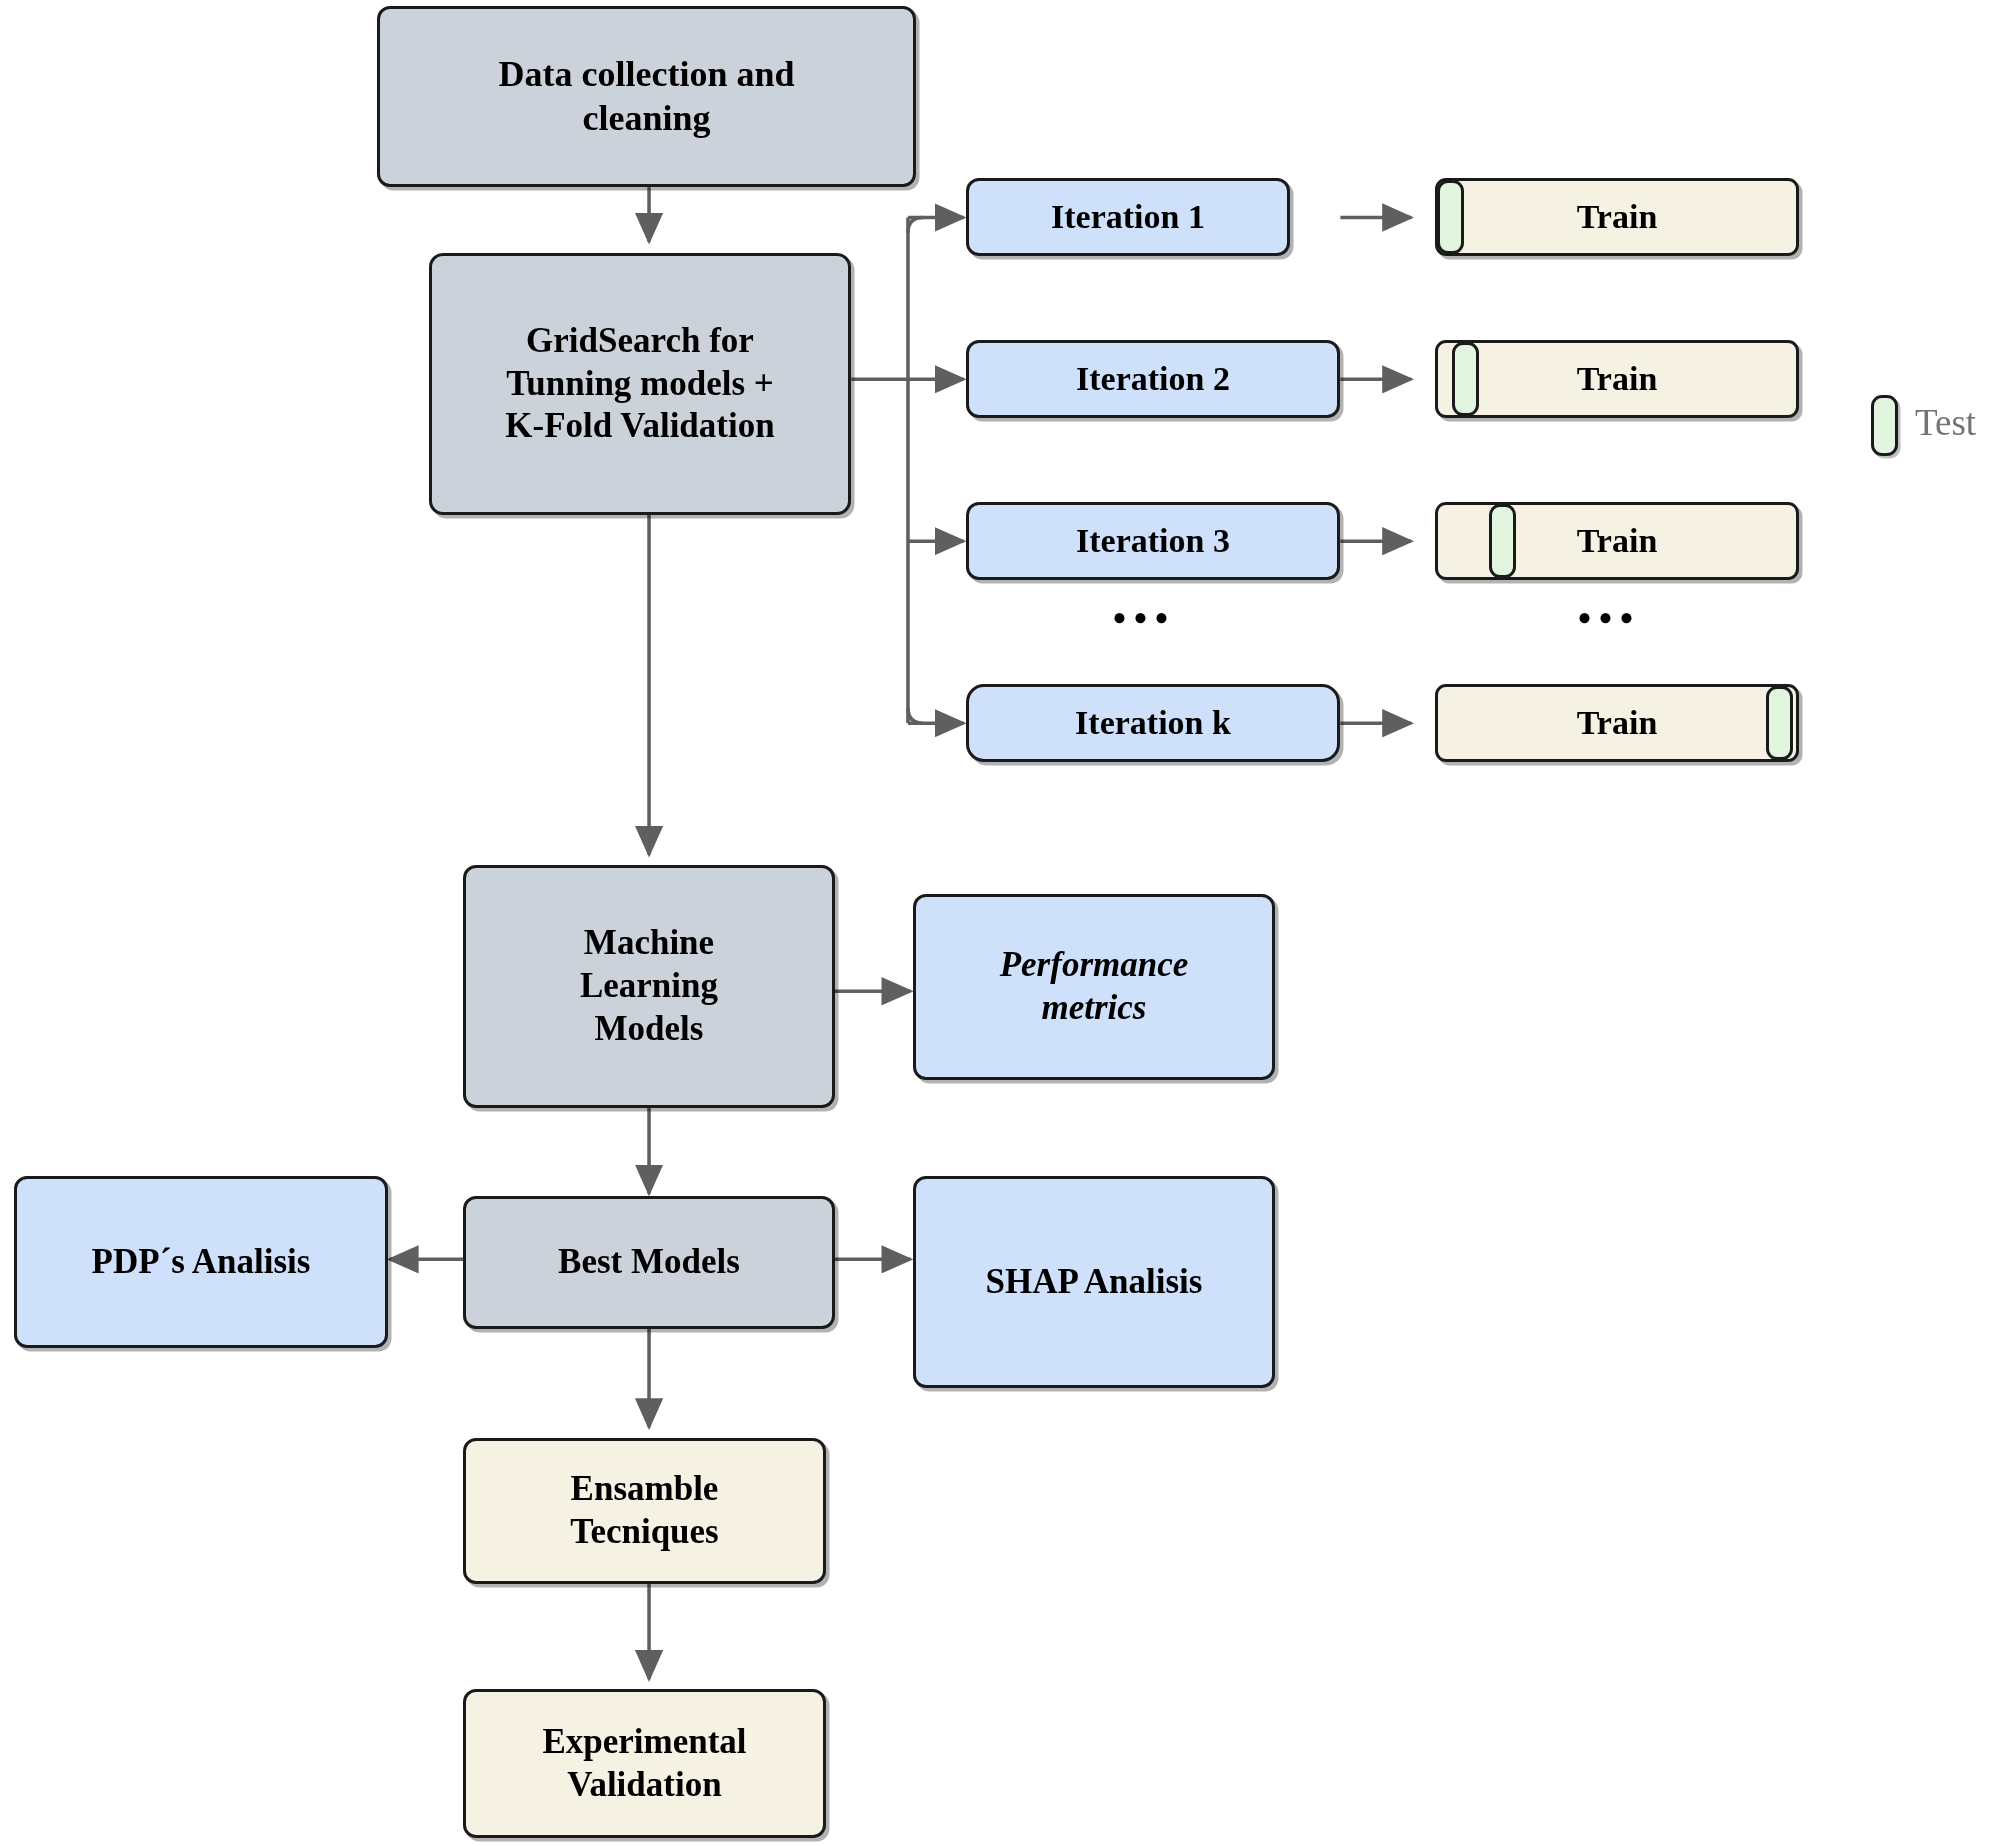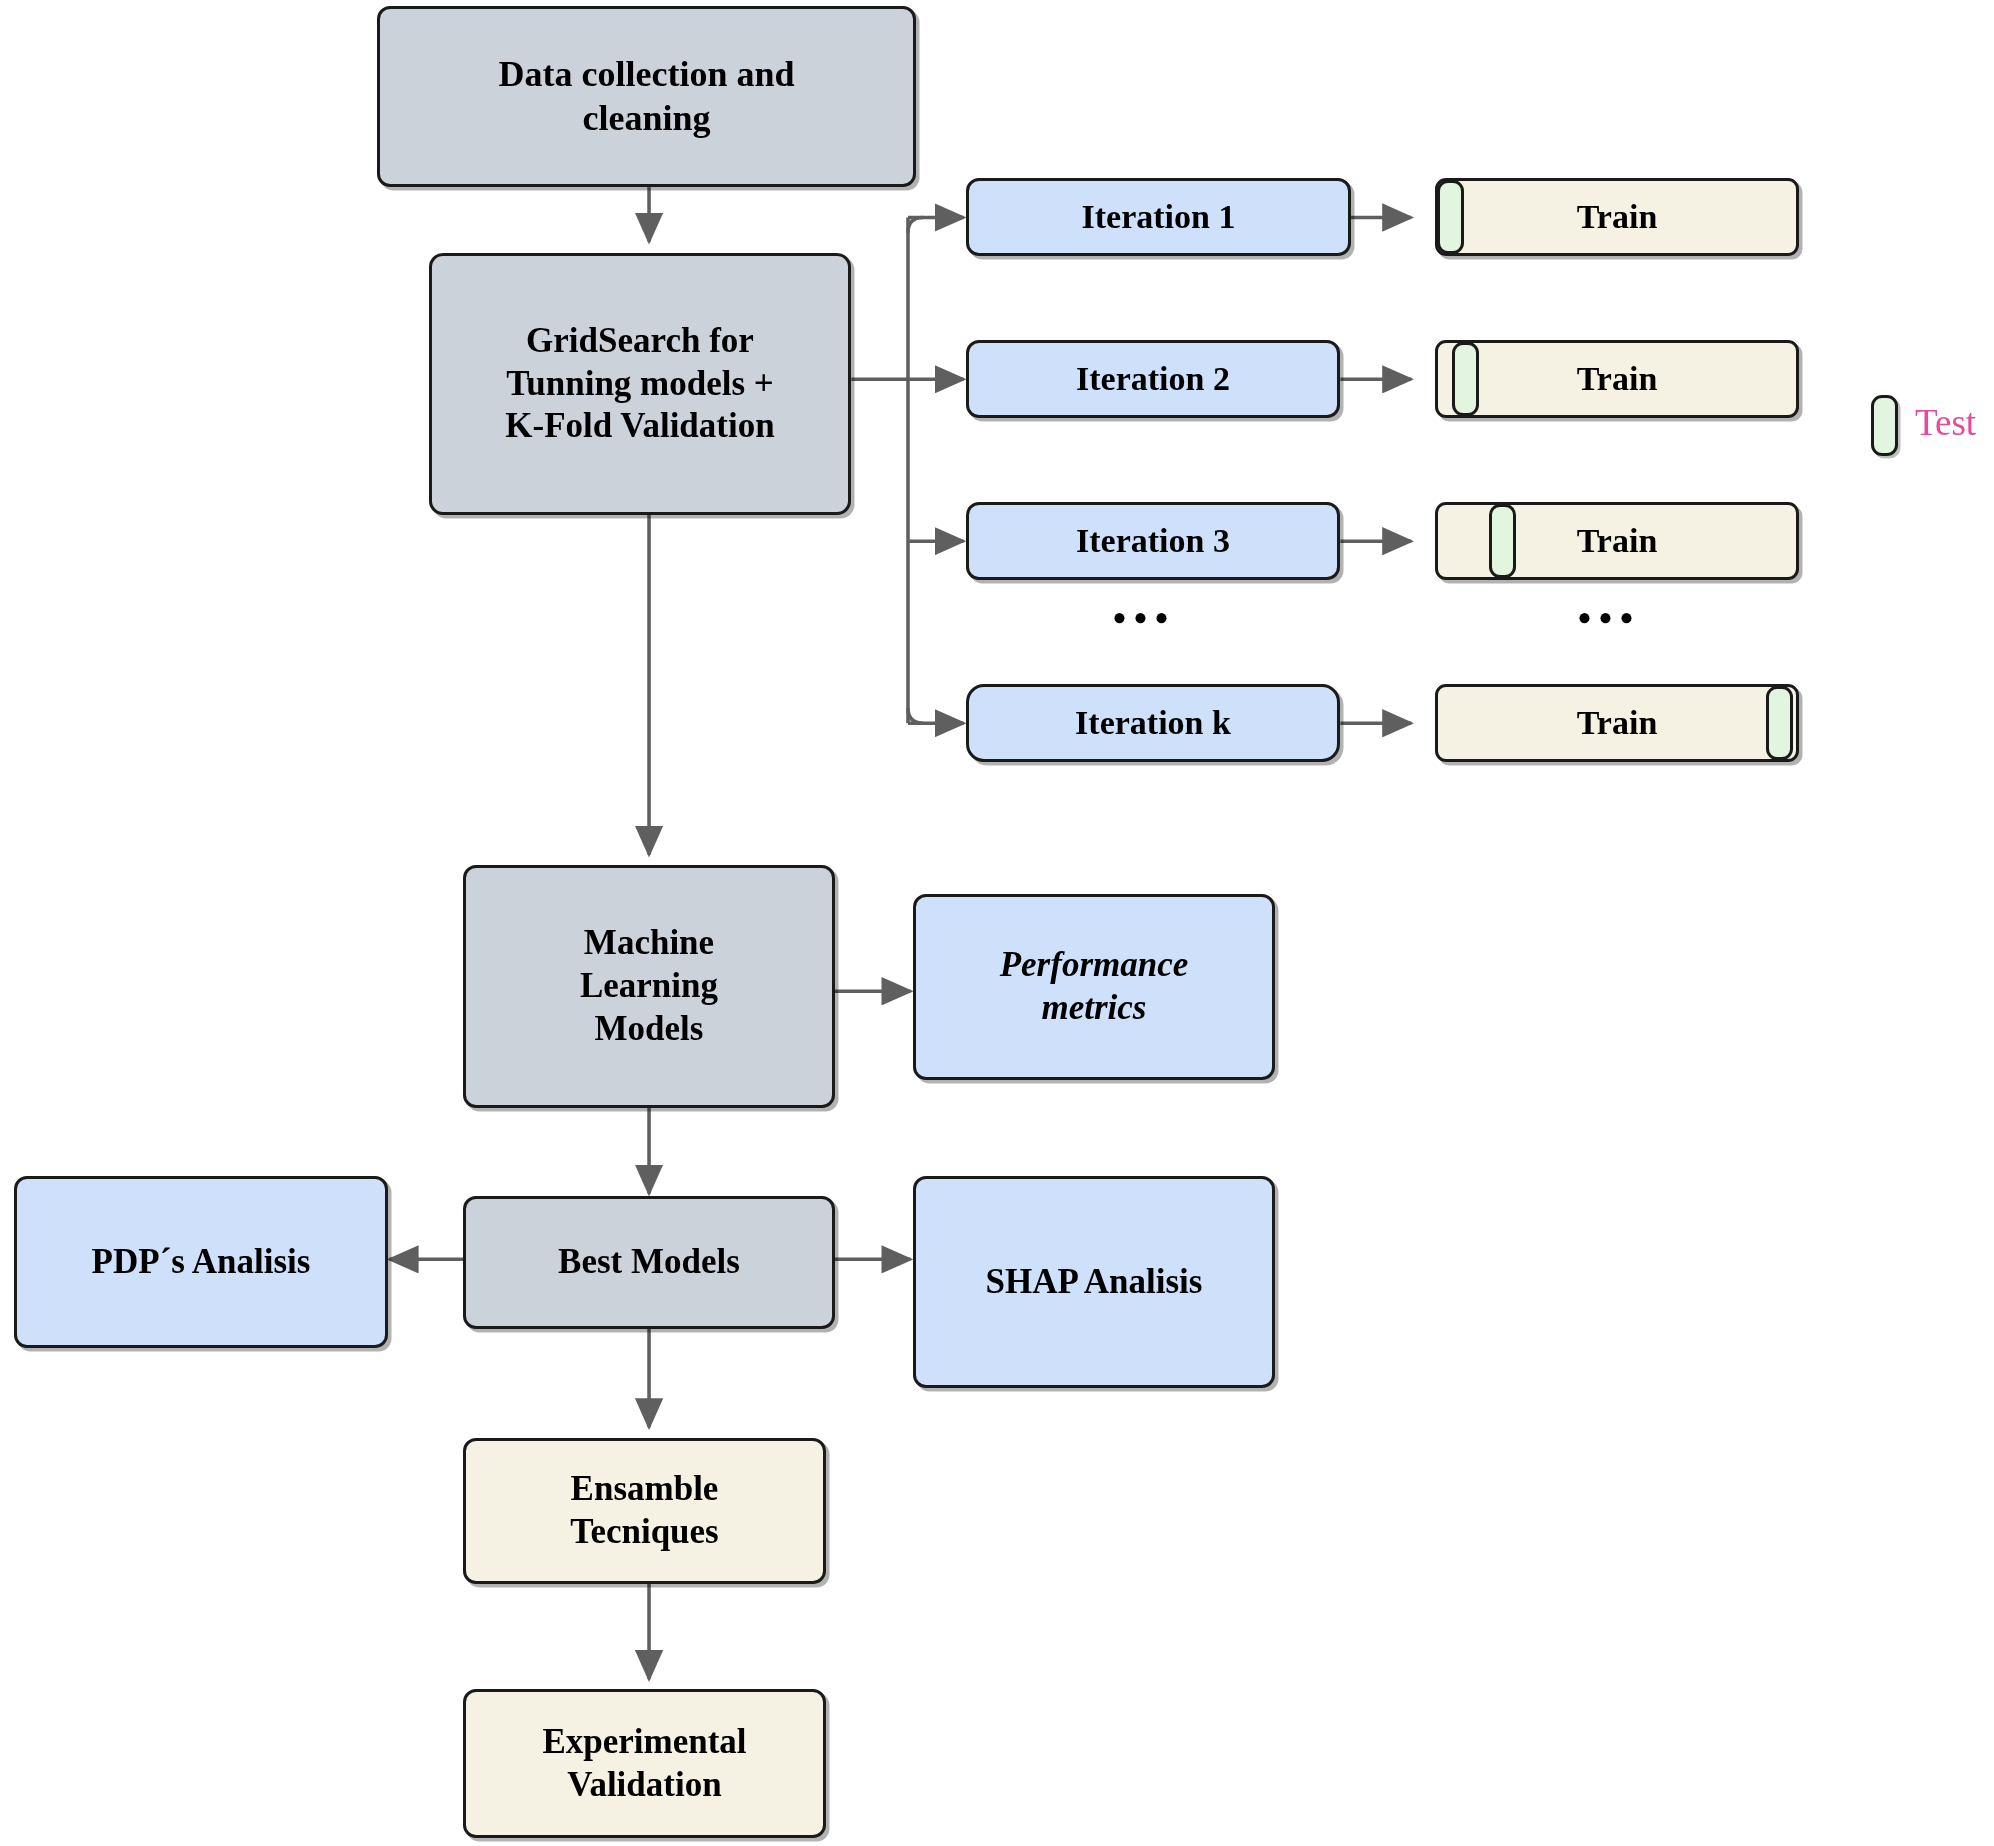--- a/index.html
+++ b/index.html
@@ -80,21 +80,21 @@
     height: 61px;
     background: #e2f6df;
     border: 3px solid #1a1a1a;
     border-radius: 11px;
     box-shadow: 2.5px 2.5px 0 rgba(0,0,0,0.25);
     z-index: 3;
   }
   .legend-label {
     position: absolute;
     font-weight: normal;
-    color: #ec4899;
+    color: #737373;
     z-index: 3;
     white-space: nowrap;
   }
 
   
   .ellipsis {
     position: absolute;
     color: #000;
     font-weight: bold;
     letter-spacing: 8px;
@@ -214,21 +214,21 @@
     </span>
   </div>
 
   <div class="node cream" style="left:463px; top:1689px; width:363px; height:149px; font-size:35px;">
     <span class="label">
       <span>Experimental</span><br>
       <span>Validation</span>
     </span>
   </div>
 
-  <div class="node blue" style="left:966px; top:178px; width:385px; height:78px; font-size:34px;">
+  <div class="node blue" style="left:966px; top:178px; width:324px; height:78px; font-size:34px;">
     <span class="label">Iteration 1</span>
   </div>
   <div class="node blue" style="left:966px; top:340px; width:374px; height:78px; font-size:34px;">
     <span class="label">Iteration 2</span>
   </div>
   <div class="node blue" style="left:966px; top:502px; width:374px; height:78px; font-size:34px;">
     <span class="label">Iteration 3</span>
   </div>
   <div class="node blue" style="left:966px; top:684px; width:374px; height:78px; font-size:34px;border-radius:18px;">
     <span class="label">Iteration k</span>

